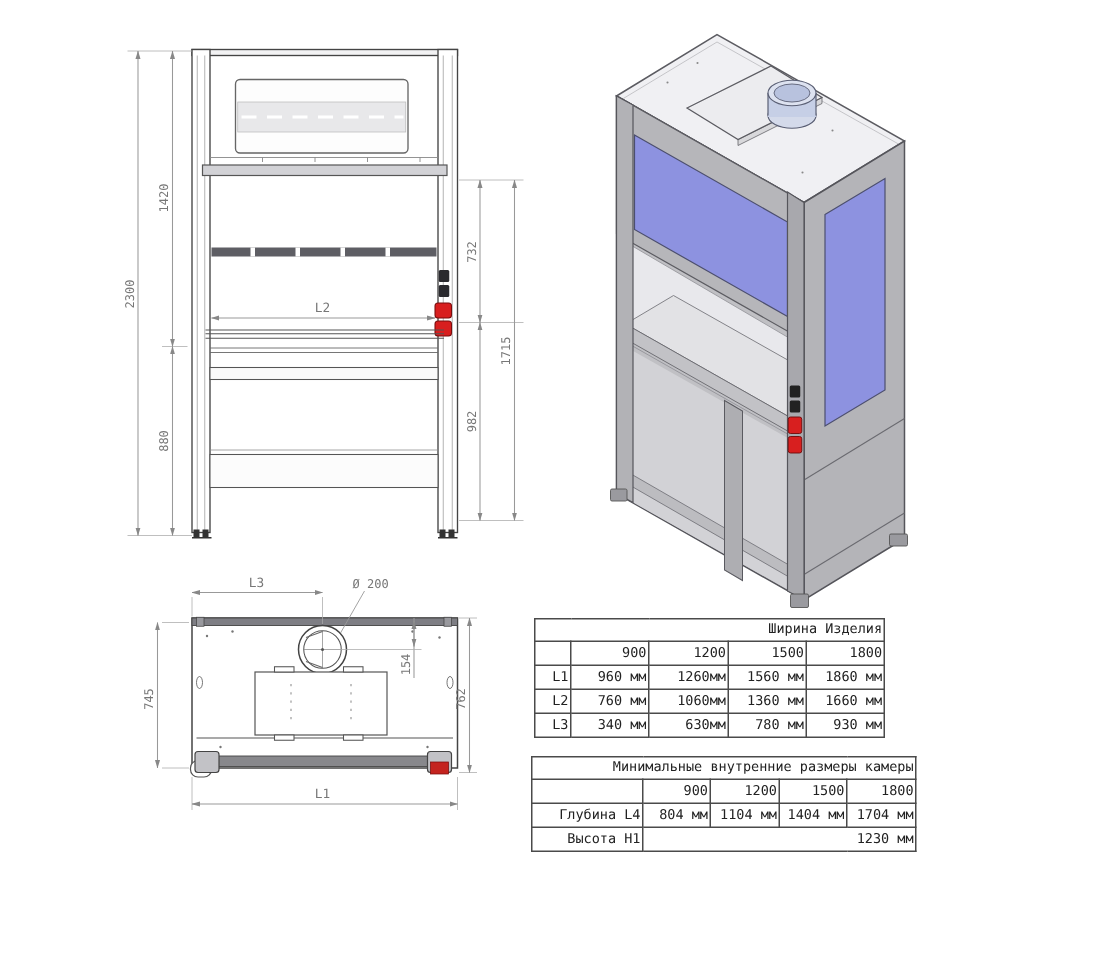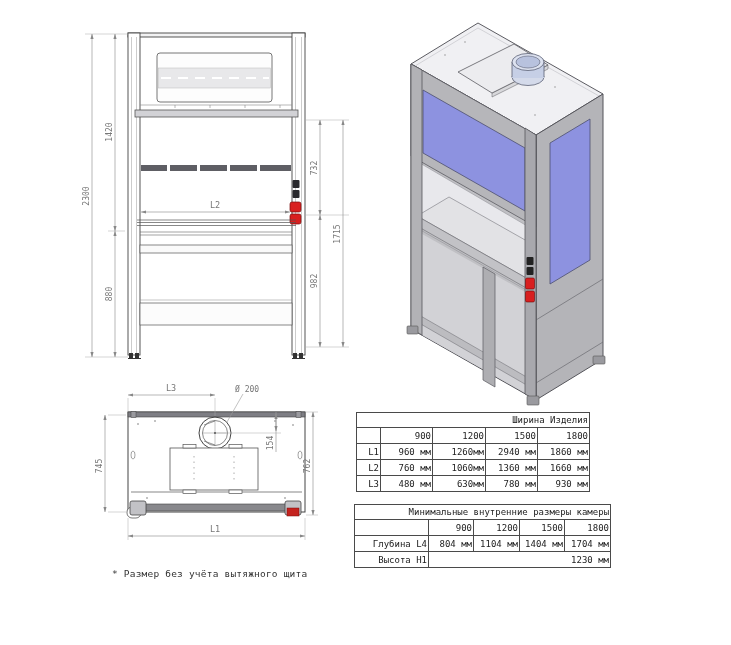--- a/index.html
+++ b/index.html
@@ -251,21 +251,20 @@
       <rect x="140.5" y="276" width="9" height="11" rx="1.5" fill="#d81f1f" stroke="#6e0909" stroke-width="0.6"></rect>
     </g>
 
     <g fill="#9a9a9f" stroke="#555" stroke-width="0.6">
       <rect x="22" y="311" width="11" height="8" rx="1"></rect>
       <rect x="142" y="381" width="12" height="9" rx="1"></rect>
       <rect x="208" y="341" width="12" height="8" rx="1"></rect>
     </g>
   </svg>
 
-  <div class="abs footnote" style="left:112px;top:568px;">* Размер без учёта вытяжного щита</div>
 
   <table class="spec abs" style="left:356px;top:412px;width:233px;">
     <colgroup>
         <col style="width:24px">
         <col style="width:52px">
         <col style="width:53px">
         <col style="width:52px">
         <col style="width:52px">
       </colgroup>
     <tbody>
@@ -276,33 +275,33 @@
       <td></td>
       <td>900</td>
       <td>1200</td>
       <td>1500</td>
       <td>1800</td>
     </tr>
     <tr>
       <td>L1</td>
       <td>960 мм</td>
       <td>1260мм</td>
-      <td>2940 мм</td>
+      <td>1560 мм</td>
       <td>1860 мм</td>
     </tr>
     <tr>
       <td>L2</td>
       <td>760 мм</td>
       <td>1060мм</td>
       <td>1360 мм</td>
       <td>1660 мм</td>
     </tr>
     <tr>
       <td>L3</td>
-      <td>480 мм</td>
+      <td>340 мм</td>
       <td>630мм</td>
       <td>780 мм</td>
       <td>930 мм</td>
     </tr>
   </tbody>
     </table>
 
   <table class="spec abs" style="left:354px;top:504px;width:256px;padding-left:44px;">
     <colgroup>
         <col style="width:74px">

